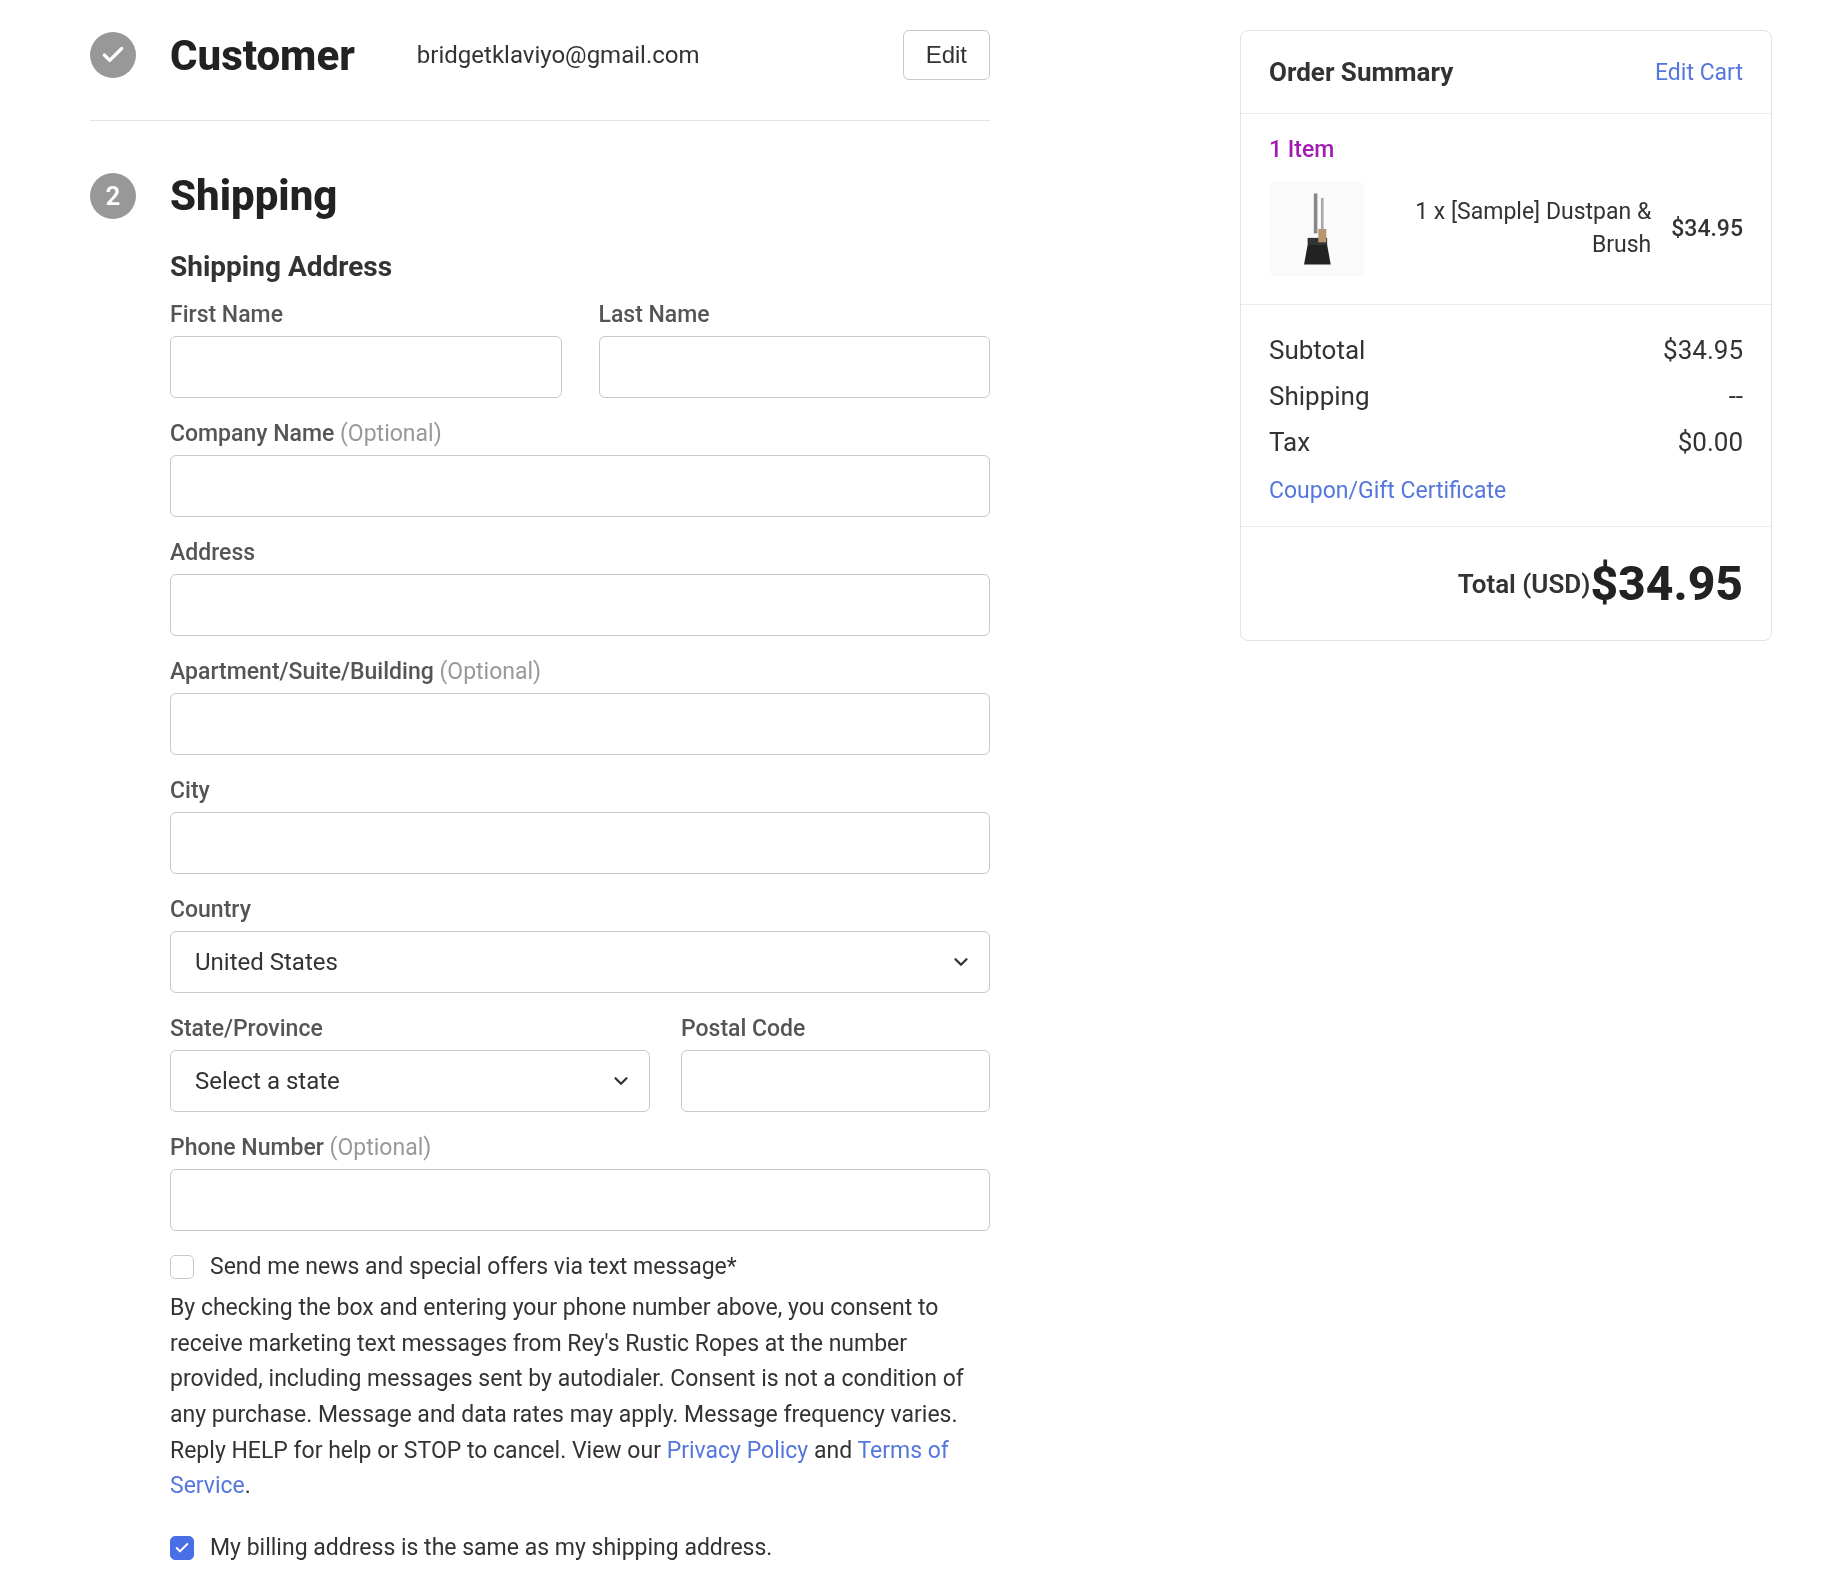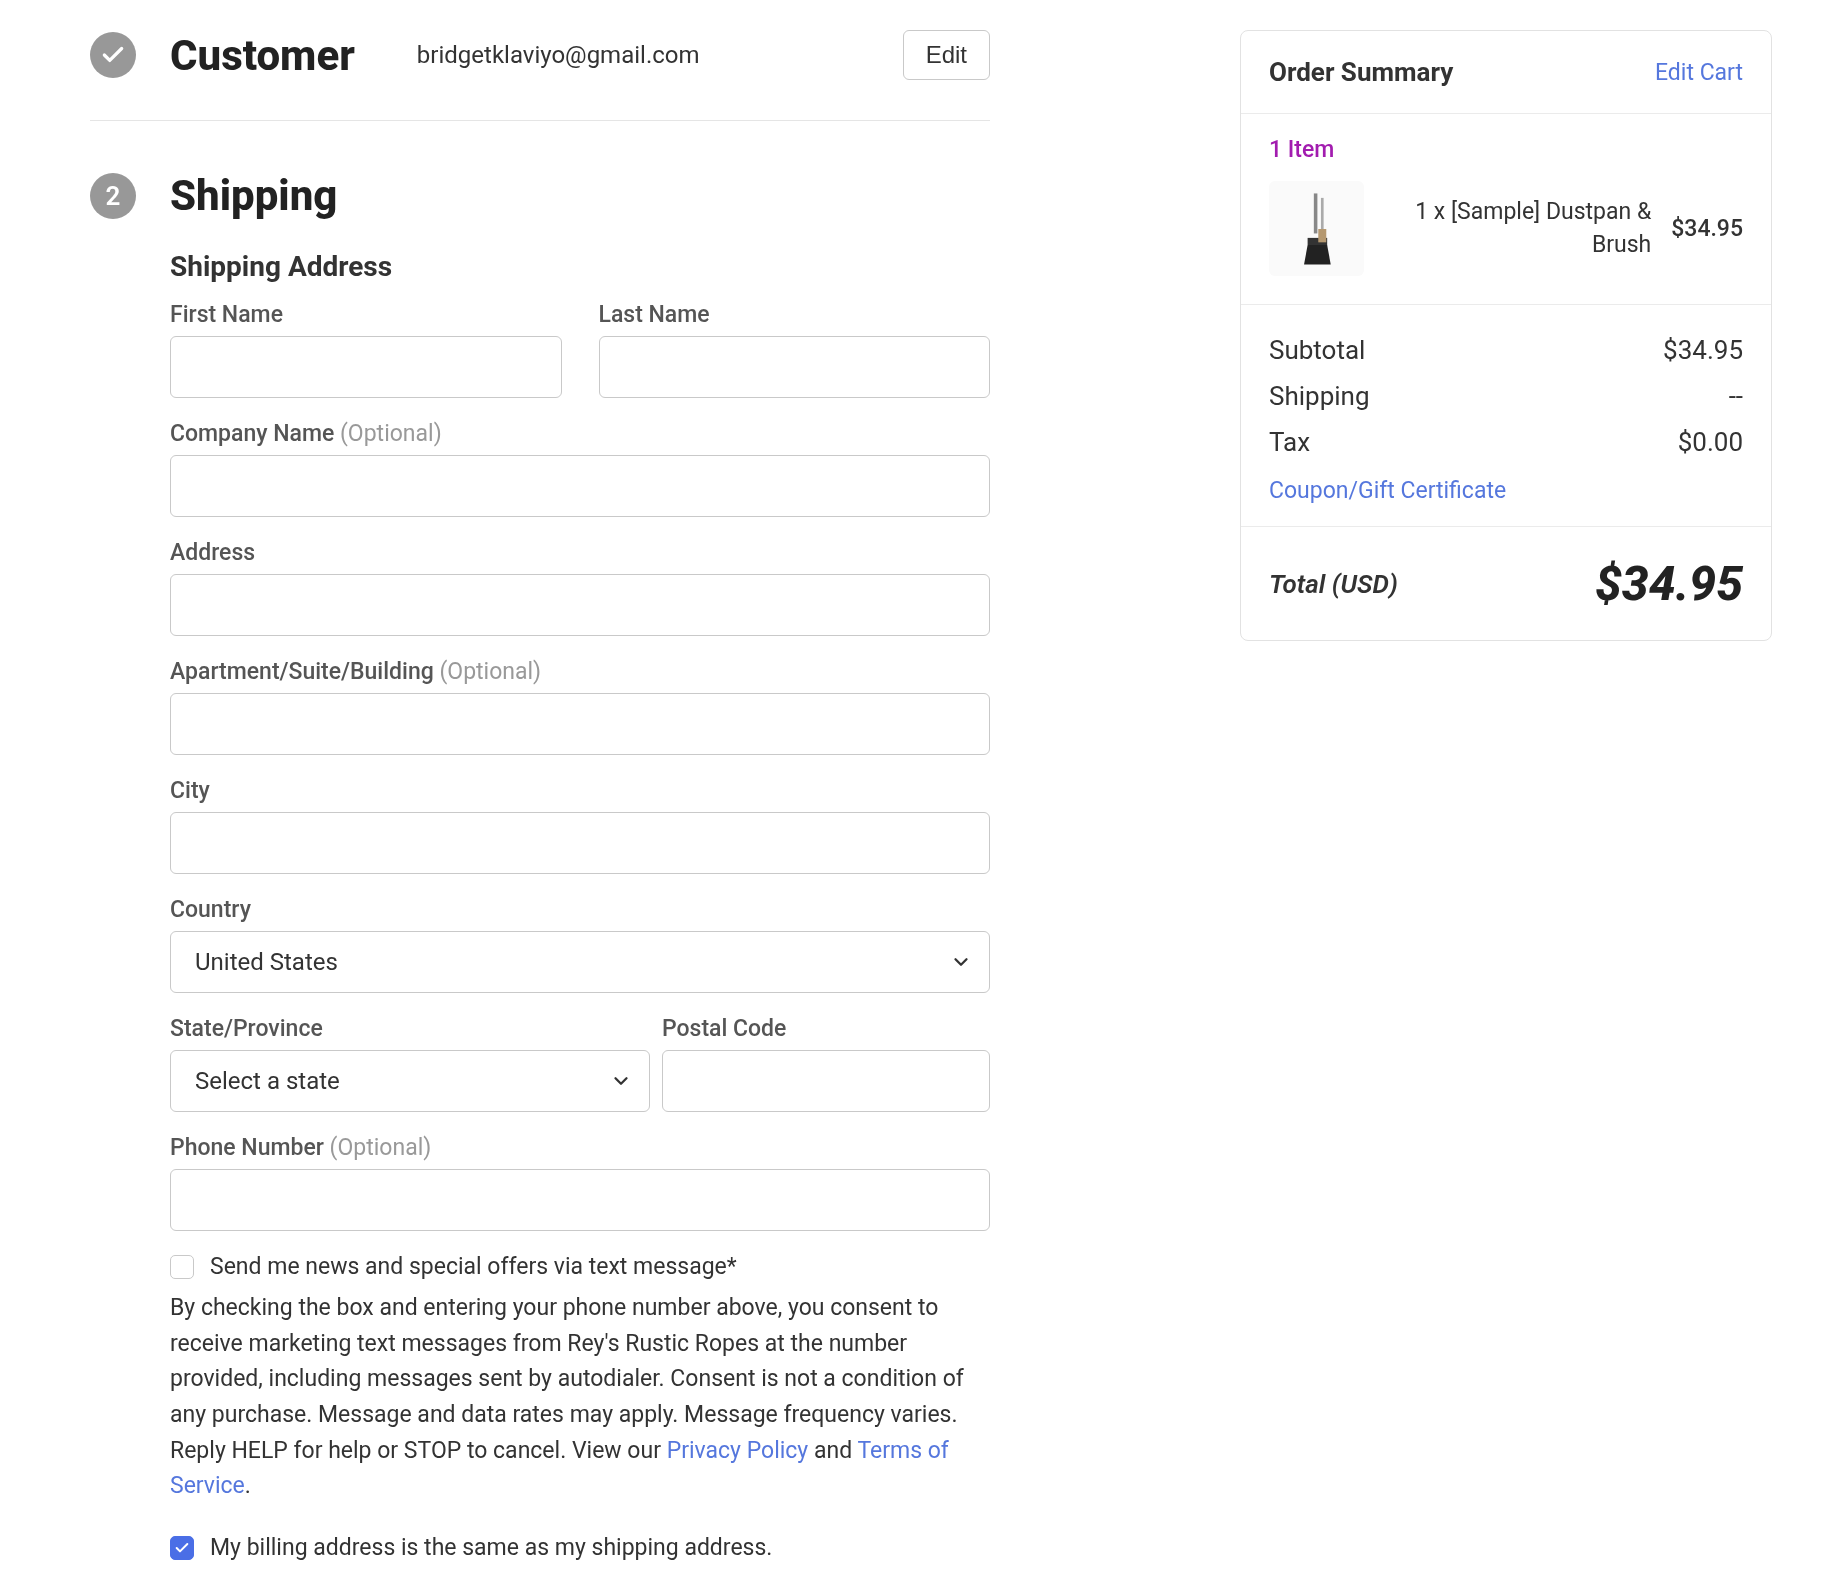--- a/index.html
+++ b/index.html
@@ -85,21 +85,21 @@
     .select-input { appearance: none; cursor: pointer; }
     .chevron-icon {
       position: absolute;
       right: 18px;
       top: 50%;
       transform: translateY(-50%);
       pointer-events: none;
       width: 22px; height: 22px;
     }
 
-    .state-postal { display: flex; gap: 12px; }
+    .state-postal { display: flex; gap: 31px; }
     .state-field { flex: 0 0 480px; }
     .postal-field { flex: 1; }
 
     .checkbox-row {
       display: flex;
       align-items: flex-start;
       gap: 16px;
       margin-top: 16px;
     }
     .checkbox-box {
@@ -165,23 +165,22 @@
       display: flex;
       justify-content: space-between;
       font-size: 26px;
       padding: 8px 0;
     }
     .coupon-link { color: #5577dd; cursor: pointer; font-size: 23px; padding-top: 12px; display: inline-block; text-align: center;}
 
     .grand-total {
       padding: 28px;
       display: flex;
-      justify-content: space-between;
-      align-items: center;
-      font-style: italic;
+      justify-content: flex-end;
+      align-items: center;
     }
     .grand-total-label { font-size: 26px; font-weight: 600; }
     .grand-total-value { font-size: 48px; font-weight: 800; color: #222; }
   </style>
 </head>
 <body>
 
 <div class="layout">
   <div class="main-col">
 

